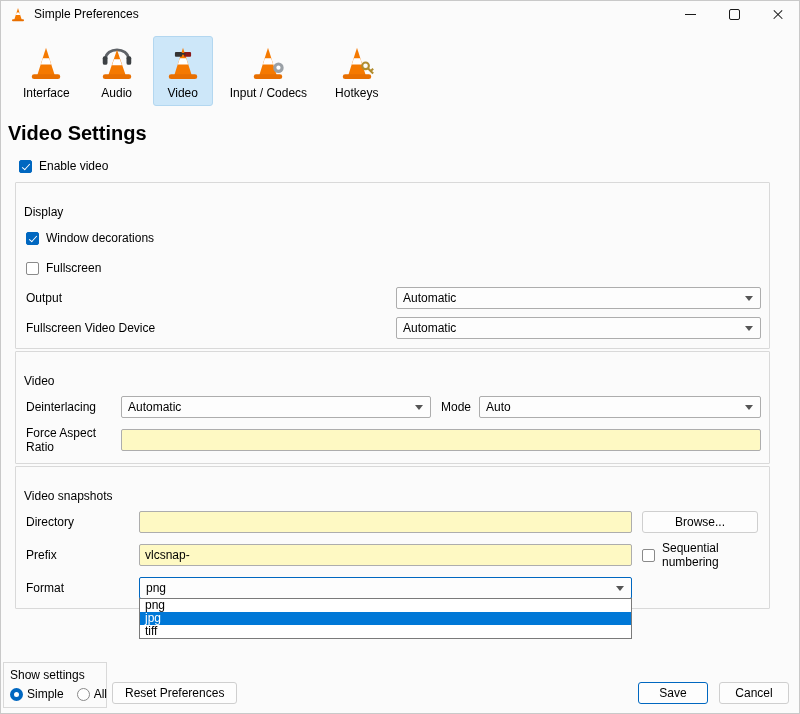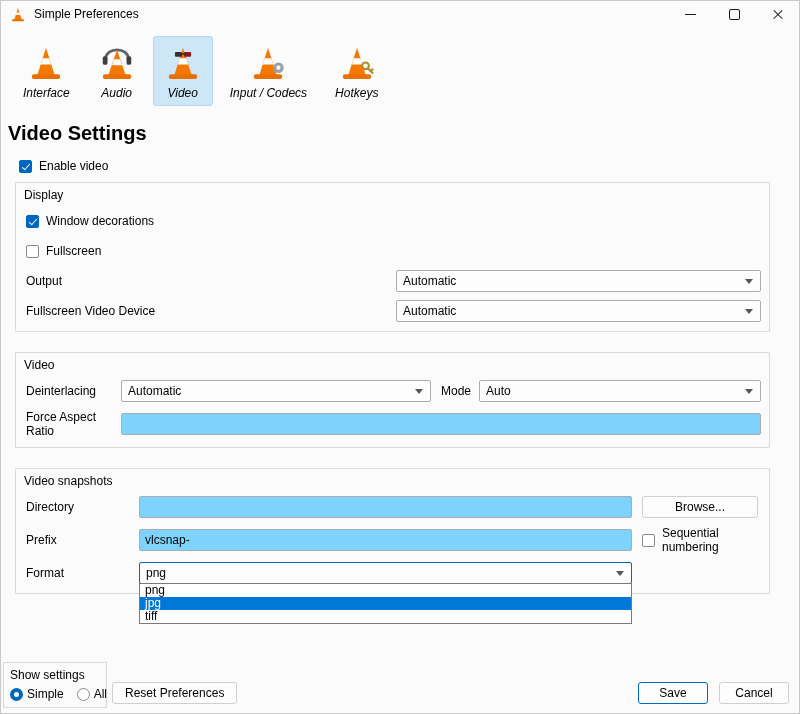--- a/index.html
+++ b/index.html
@@ -17,44 +17,44 @@
   .min-glyph { width:11px; height:1px; background:#1a1a1a; }
   .max-glyph { width:9px; height:9px; border:1px solid #1a1a1a; border-radius:2px; }
   .close-glyph { position:relative; width:12px; height:12px; }
   .close-glyph::before,.close-glyph::after { content:""; position:absolute; left:0; top:5.5px; width:12px; height:1.2px; background:#1a1a1a; }
   .close-glyph::before { transform:rotate(45deg); }
   .close-glyph::after { transform:rotate(-45deg); }
   
   .toolbar { display:flex; align-items:flex-start; padding:8px 0 4px 12px; gap:6px; }
   .tool-item { display:flex; flex-direction:column; align-items:center; padding:6px 10px 5px; border:1px solid transparent; border-radius:3px; }
   .tool-item.selected { background:#cde7f9; border-color:#b3d7f0; }
-  .tool-item .tlabel { font-size:12px; margin-top:5px; white-space:nowrap;font-style:italic; }
+  .tool-item .tlabel { font-size:12px; margin-top:5px; white-space:nowrap; }
   .tool-item svg { display:block; }
   
   .page-title { font-size:20px; font-weight:600; margin:12px 0 4px 8px; }
   
   .content { margin-left:15px; width:755px; box-sizing:border-box; }
   .check-row { display:flex; align-items:center; gap:7px; }
   .checkbox { width:13px; height:13px; box-sizing:border-box; border:1px solid #8a8a8a; border-radius:2px; background:#fff; position:relative; flex:none; }
   .checkbox.checked { background:#0067c0; border-color:#0067c0; }
   .checkbox.checked::after { content:""; position:absolute; left:4px; top:1px; width:3px; height:7px; border:solid #fff; border-width:0 1.6px 1.6px 0; transform:rotate(42deg); }
   .flabel,.clabel { font-size:12px; }
   .enable-row { margin:14px 0 9px 4px; }
-  .group { border:1px solid #d9d9d9; border-radius:1px; padding:3px 8px 9px 8px; margin-bottom:20px; }
+  .group { border:1px solid #d9d9d9; border-radius:1px; padding:20px 8px 9px 8px; margin-bottom:2px; }
   .group-title { font-size:12px; margin:2px 0 2px 0; }
   .frow { display:flex; align-items:center; margin:8px 0 0 2px; min-height:22px; }
   .combo { display:flex; align-items:center; box-sizing:border-box; height:22px; padding:0 7px 0 6px;
            background:#fdfdfd; border:1px solid #adadad; border-radius:2px; font-size:12px;text-align:right; }
   .combo .combo-arrow { margin-left:auto; width:0; height:0; border-left:4px solid transparent; border-right:4px solid transparent; border-top:5px solid #555; }
   .w-right { width:365px; margin-left:auto; }
   .lbl-dein { width:95px; flex:none; }
   .combo-dein { width:310px; flex:none; }
   .lbl-mode { margin:0 8px 0 10px; flex:none; }
   .combo-mode { flex:1; }
-  .tinput { height:22px; box-sizing:border-box; border:1px solid #adadad; border-radius:2px; background:#7dd3fc;
+  .tinput { height:22px; box-sizing:border-box; border:1px solid #adadad; border-radius:2px; background:#fef9c3;
             font-family:"Liberation Sans","DejaVu Sans",sans-serif; font-size:12px; padding:0 5px; outline:none; }
   .input-flex { flex:1; }
   .snap-label { width:113px; flex:none; }
   .snap-input { width:493px; flex:none; }
   .btn { height:22px; box-sizing:border-box; padding:0 12px; background:#fdfdfd; border:1px solid #cfcfcf; border-radius:3px;
          font-family:"Liberation Sans","DejaVu Sans",sans-serif; font-size:12px; color:#000; }
   .btn.default { border-color:#0067c0; }
   .browse-btn { margin-left:10px; width:116px; }
   .seq-box { margin-left:10px; }
   .combo-wrap { position:relative; width:493px; flex:none; }

